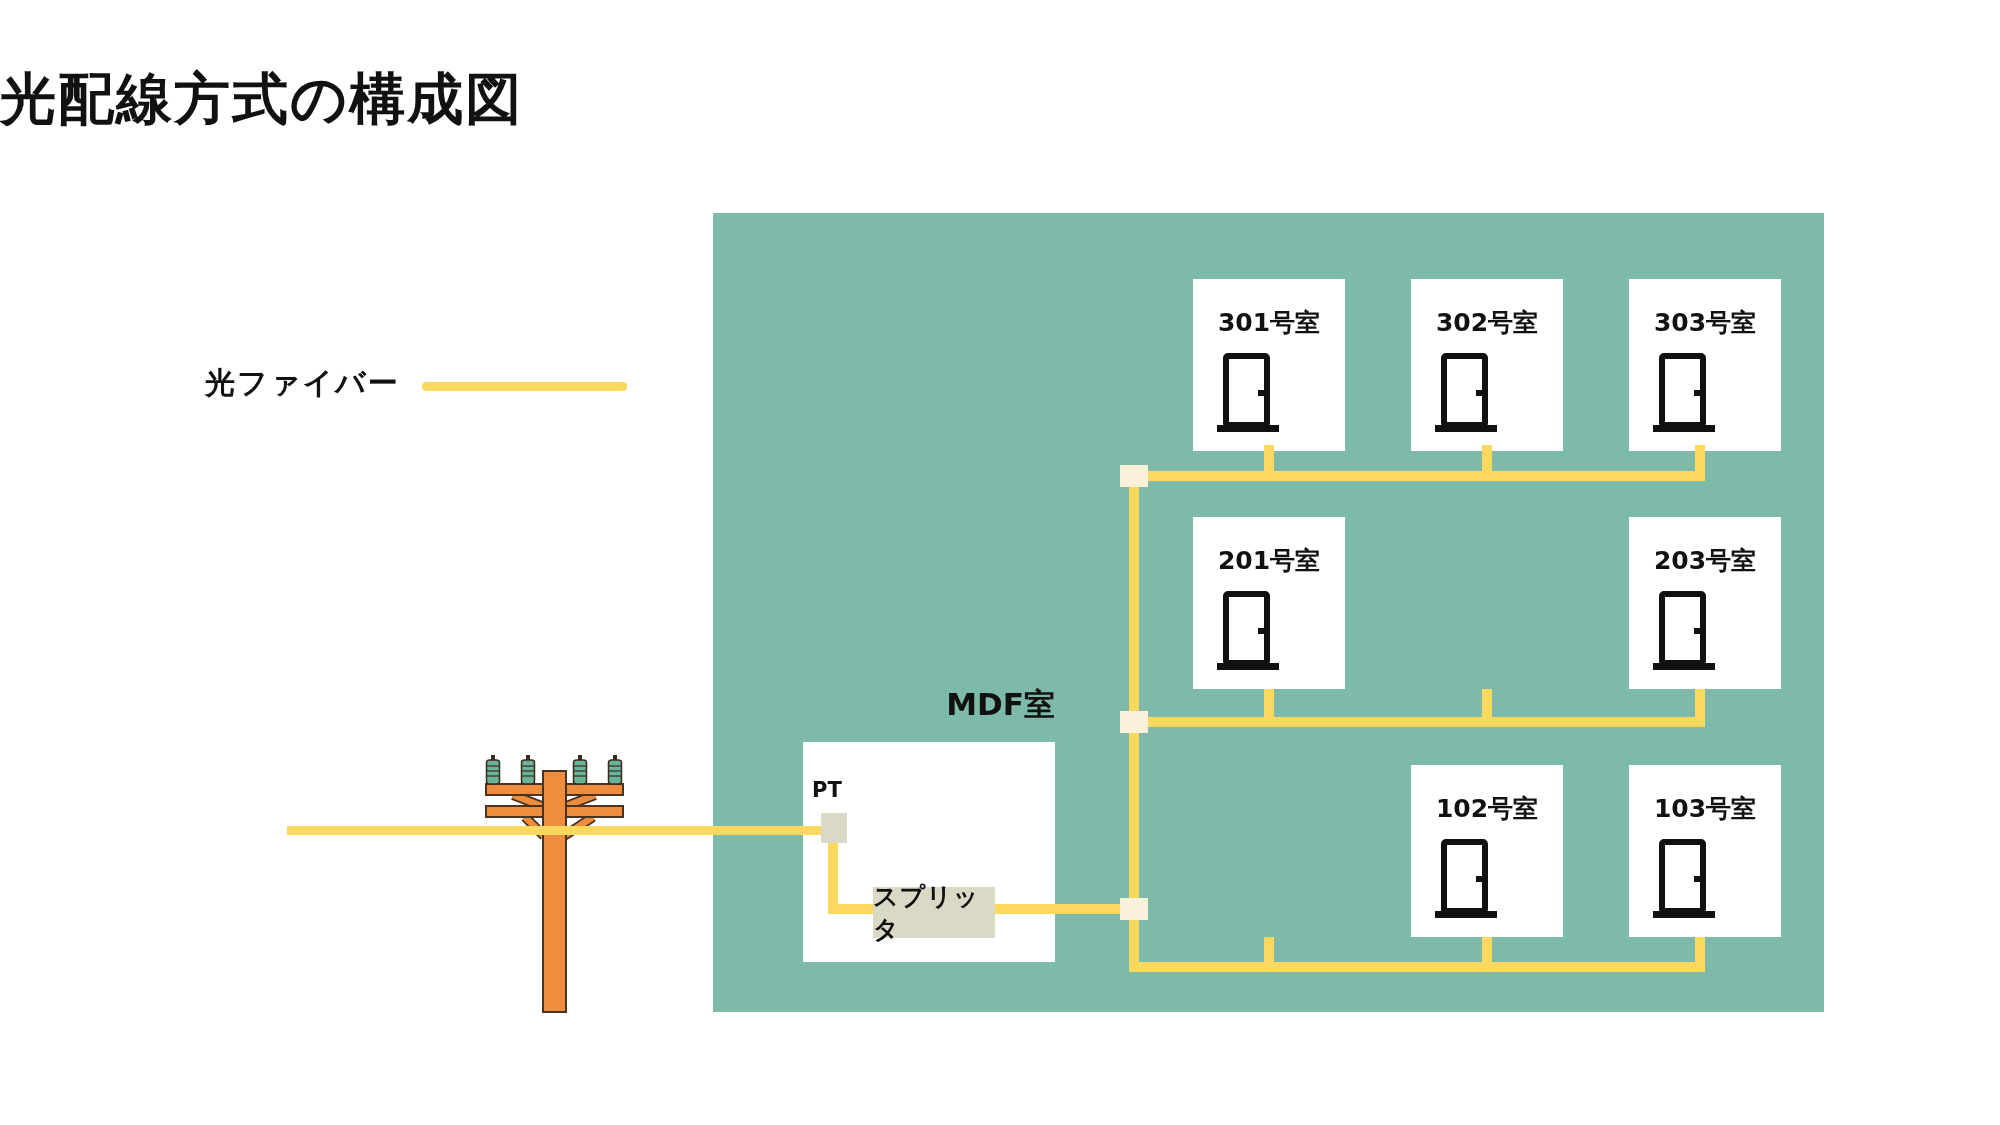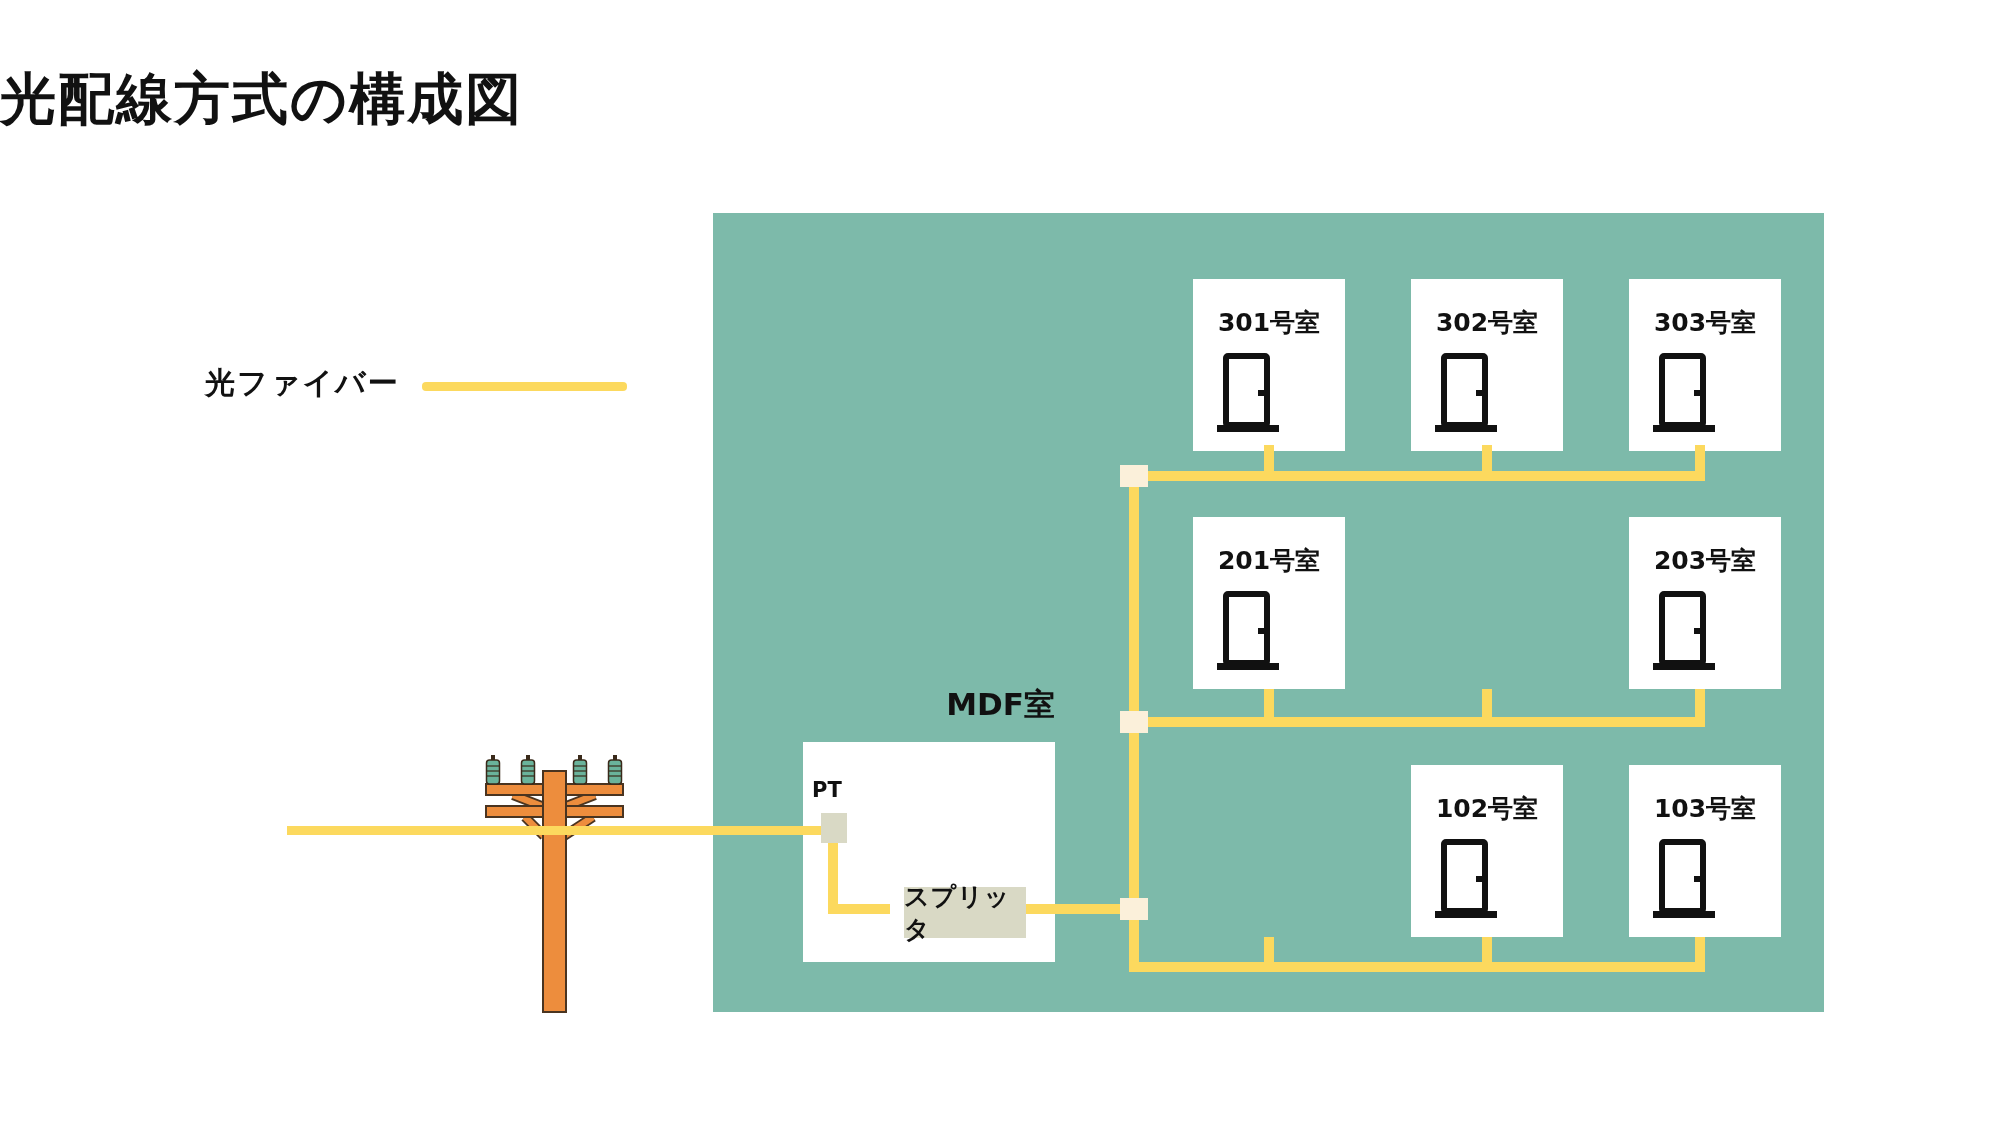--- a/index.html
+++ b/index.html
@@ -37,21 +37,21 @@
   .door-frame{fill:#ffffff;stroke:var(--ink);stroke-width:6px;}
   .door-base,.door-knob{fill:var(--ink);}
 
   .mdf-box{position:absolute;left:803px;top:742px;width:252px;height:220px;background:var(--room);z-index:2;}
   .mdf-label{position:absolute;left:803px;top:684px;width:252px;text-align:right;
              font-size:31px;font-weight:800;color:var(--ink);z-index:2;}
   .pt-label{position:absolute;left:769px;top:778px;font-size:21px;font-weight:700;color:var(--ink);z-index:5;margin-left:43px;}
   .pt-box{position:absolute;left:821px;top:813px;width:26px;height:30px;background:var(--equipment);z-index:4;}
   .splitter-box{position:absolute;left:873px;top:887px;width:122px;height:51px;background:var(--equipment);
                 display:flex;align-items:center;justify-content:center;
-                font-size:25px;font-weight:800;color:var(--ink);z-index:4;letter-spacing:1px;margin-left:31px;}
+                font-size:25px;font-weight:800;color:var(--ink);z-index:4;letter-spacing:1px;}
 
   .fiber{position:absolute;background:var(--fiber);z-index:3;}
   .f-in{left:287px;top:826px;width:548px;height:9px;}
   .f-pt-down{left:828px;top:840px;width:10px;height:74px;}
   .f-pt-h{left:828px;top:904px;width:62px;height:10px;}
   .f-split-out{left:978px;top:904px;width:161px;height:10px;}
   .f-trunk{left:1129px;top:471px;width:10px;height:501px;}
   .f-bus3{left:1129px;top:471px;width:576px;height:10px;}
   .f-bus2{left:1129px;top:717px;width:576px;height:10px;}
   .f-bus1{left:1129px;top:962px;width:576px;height:10px;}

